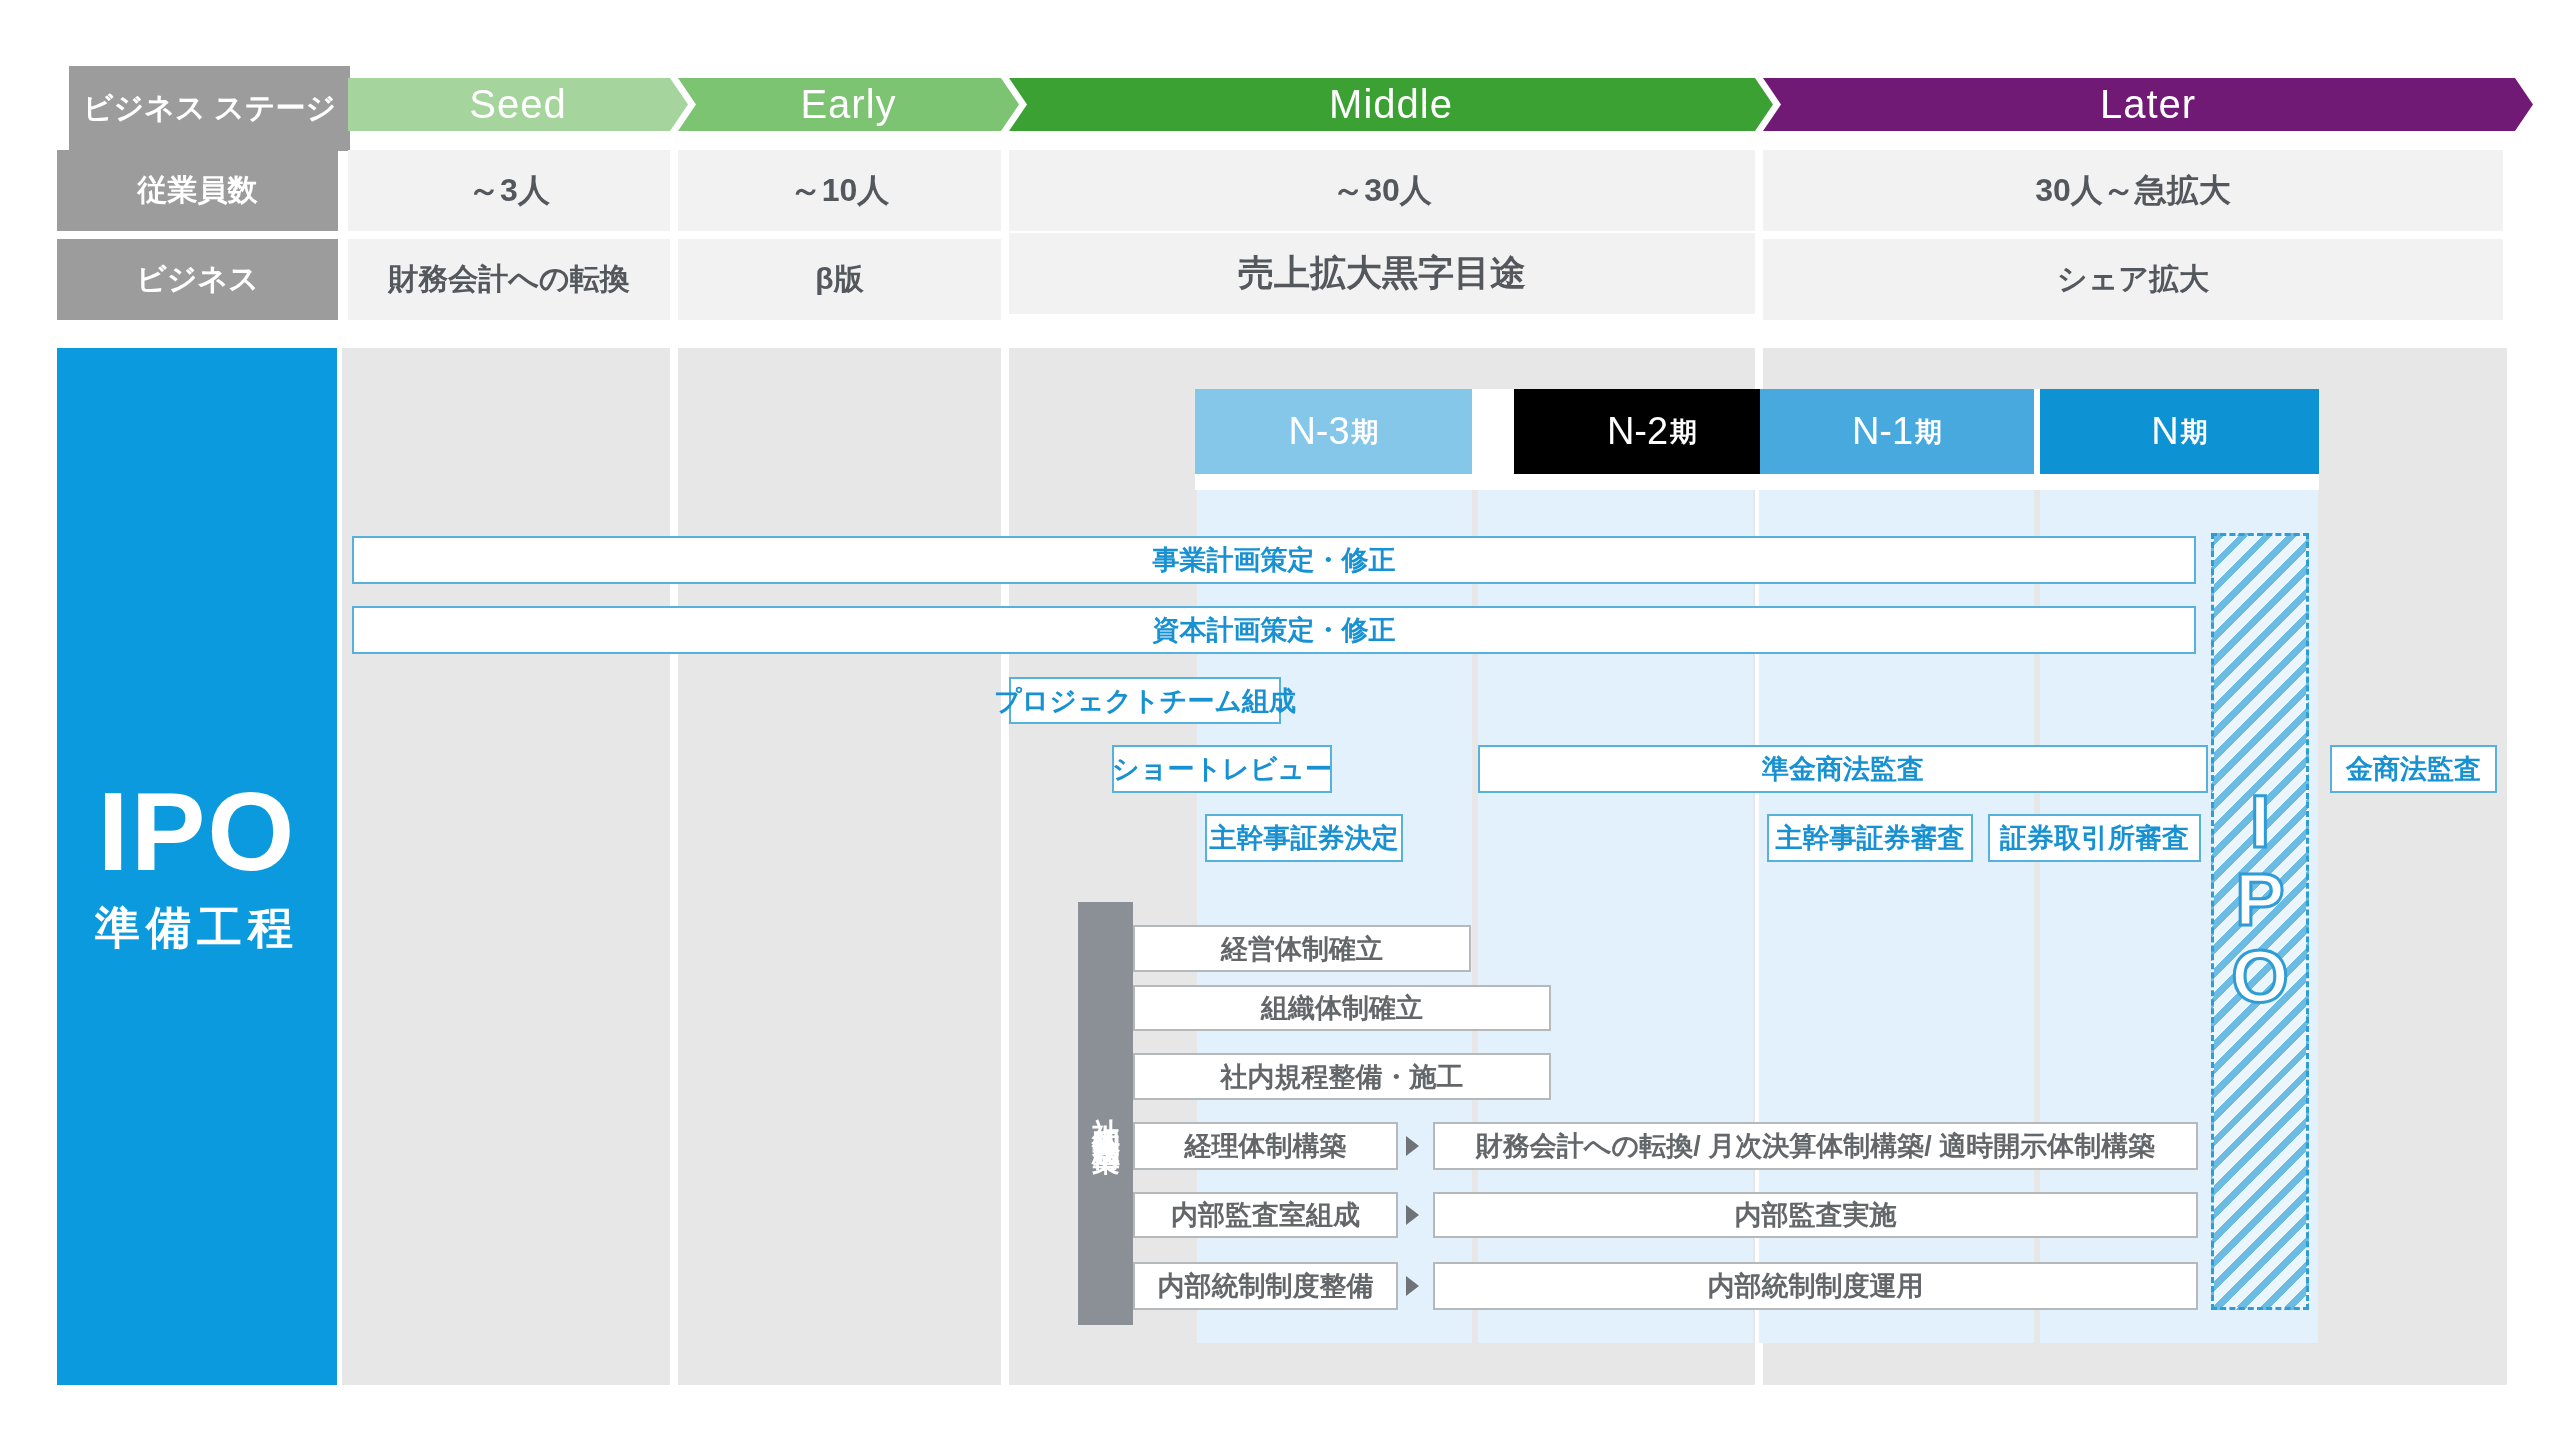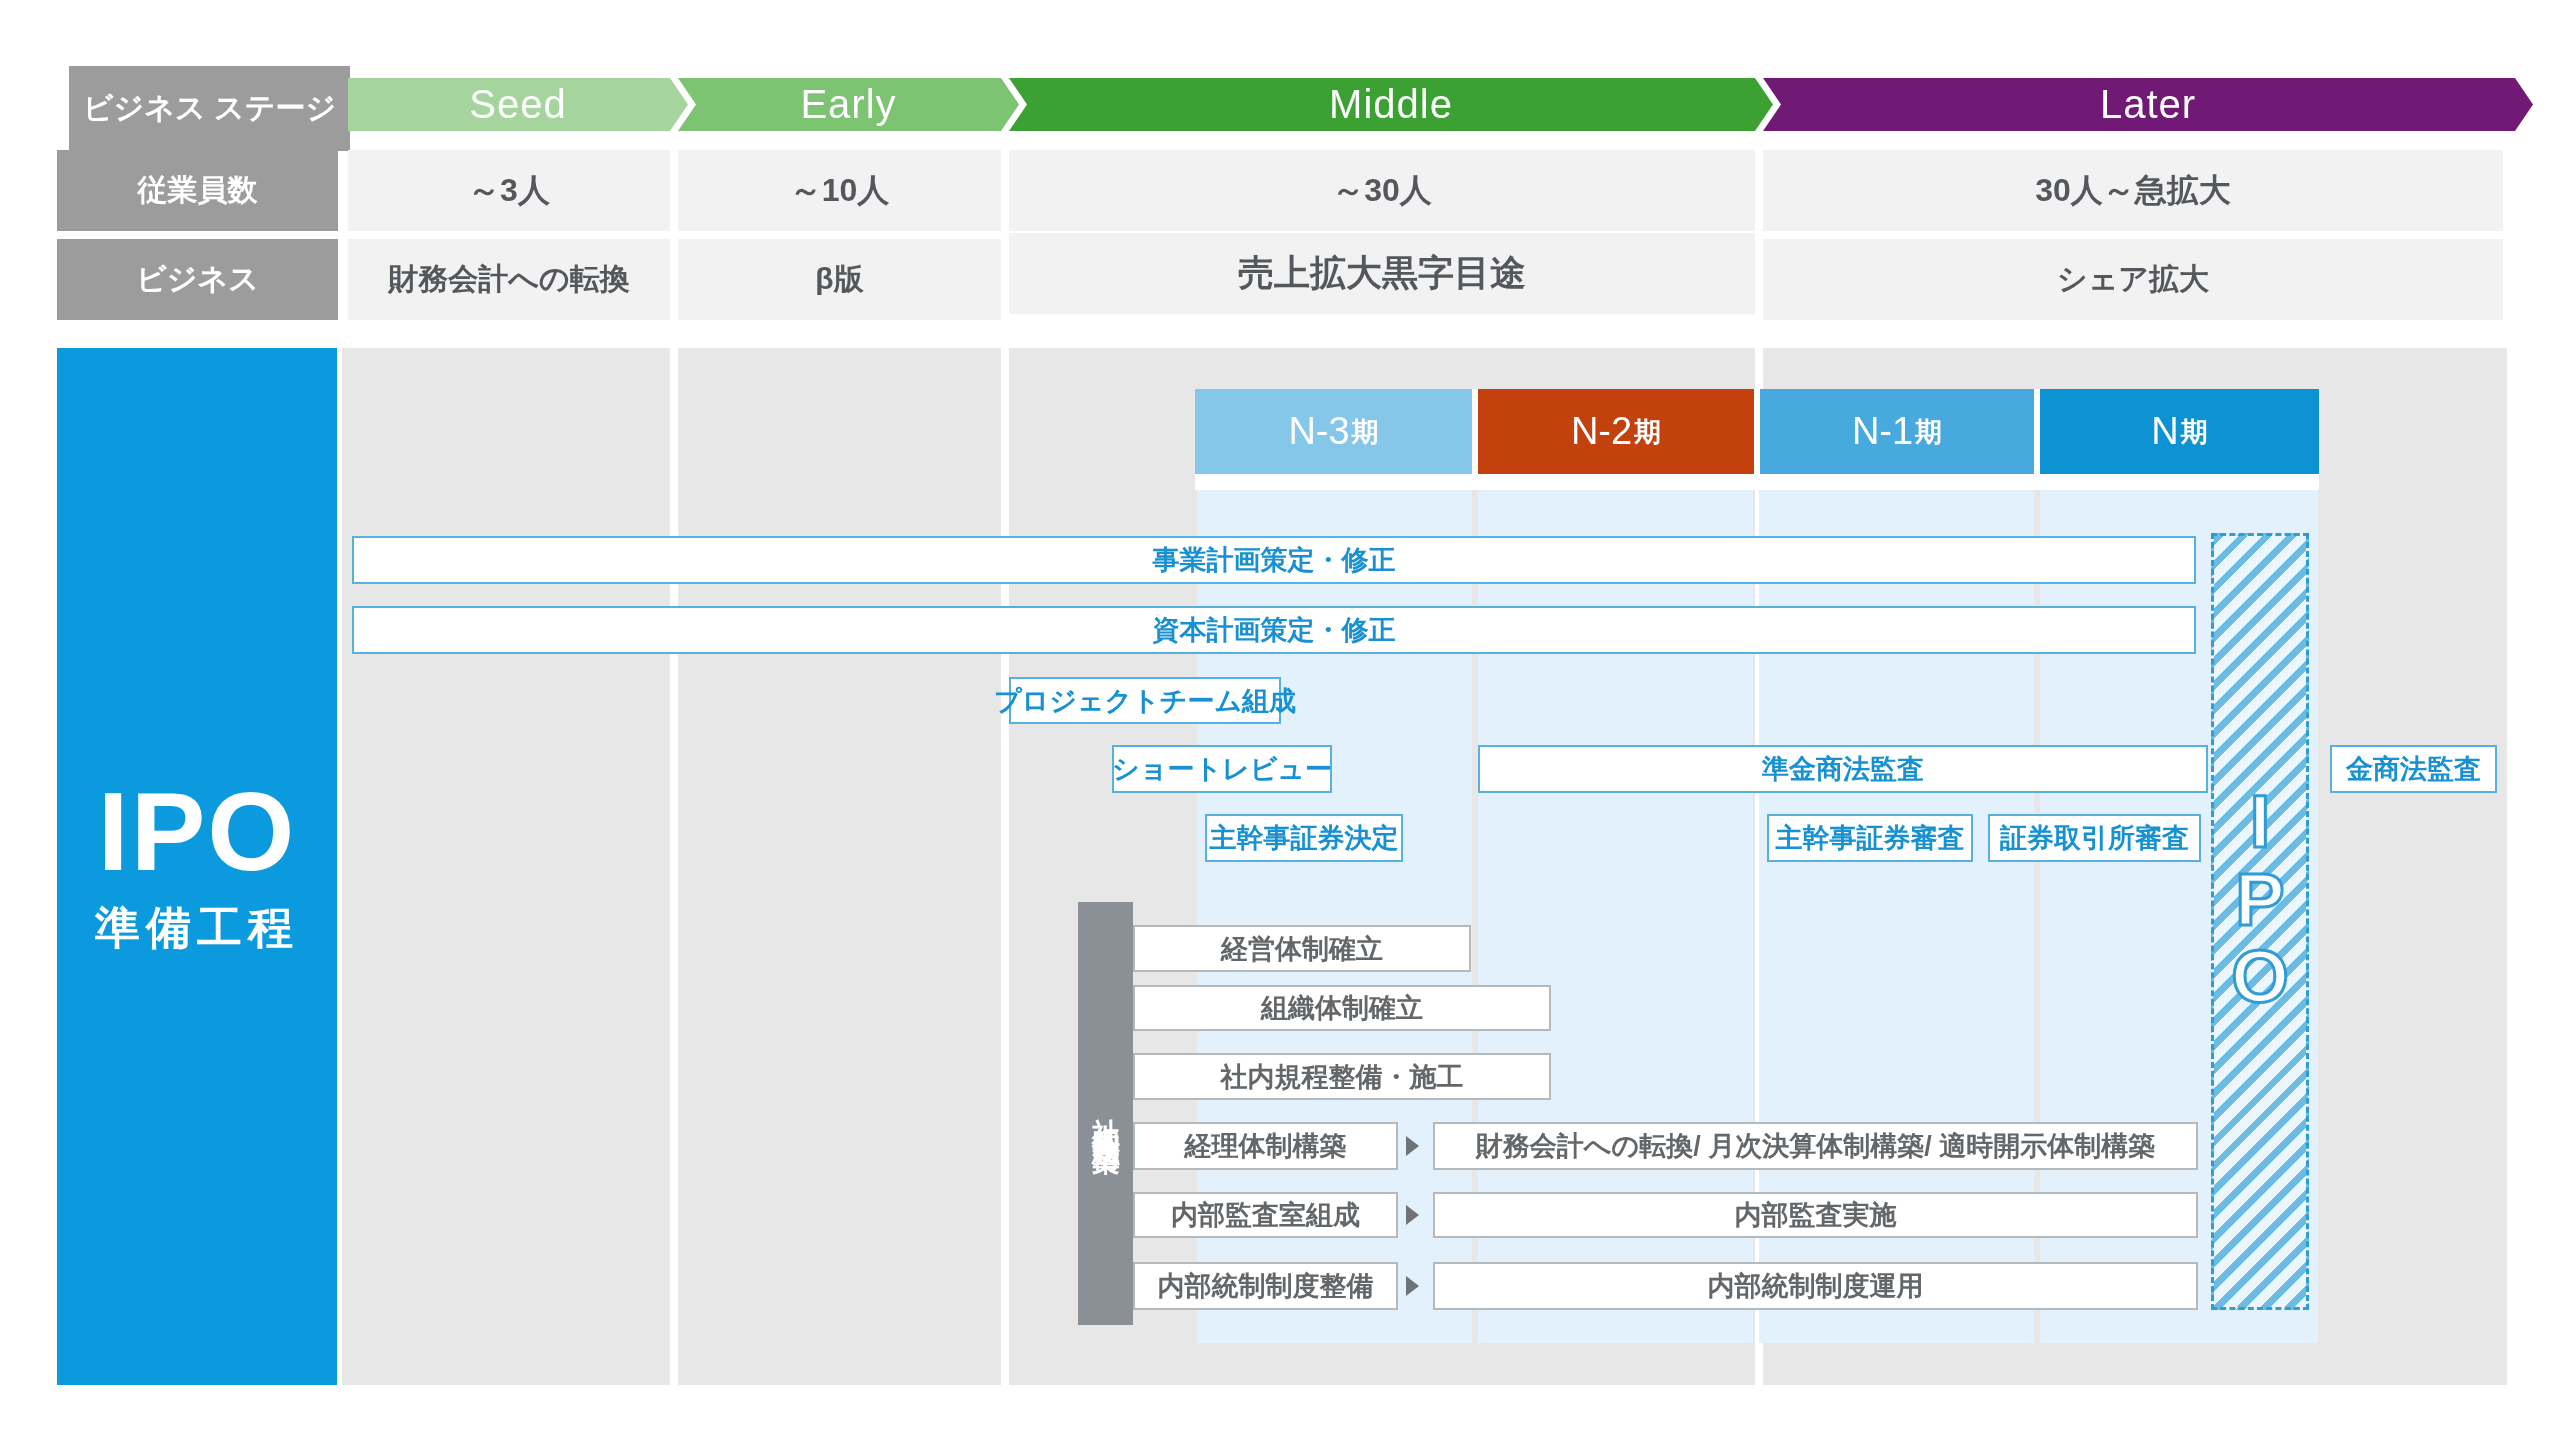--- a/index.html
+++ b/index.html
@@ -112,21 +112,21 @@
       <div class="sub">準備工程</div>
     </div>
   </div>
 
   <div class="abs" style="left:1195px; top:389px; width:1124px; height:101px; background:#fff;"></div>
 
   <div class="abs flexc period-hd" style="left: 1195px; top: 389px; width: 277px; height: 85px; background-color: rgb(133, 199, 233);">
     <span class="n">N-3</span>
       <span class="suf">期</span>
   </div>
-  <div class="abs flexc period-hd" style="left: 1478px; top: 389px; width: 276px; height: 85px; background-color: #c2410c;">
+  <div class="abs flexc period-hd" style="left: 1514px; top: 389px; width: 276px; height: 85px; background-color: #000000;">
     <span class="n">N-2</span>
       <span class="suf">期</span>
   </div>
   <div class="abs flexc period-hd" style="left: 1760px; top: 389px; width: 274px; height: 85px; background-color: rgb(71, 169, 222);">
     <span class="n">N-1</span>
       <span class="suf">期</span>
   </div>
   <div class="abs flexc period-hd" style="left: 2040px; top: 389px; width: 279px; height: 85px; background-color: rgb(13, 147, 211);">
     <span class="n">N</span>
       <span class="suf">期</span>

